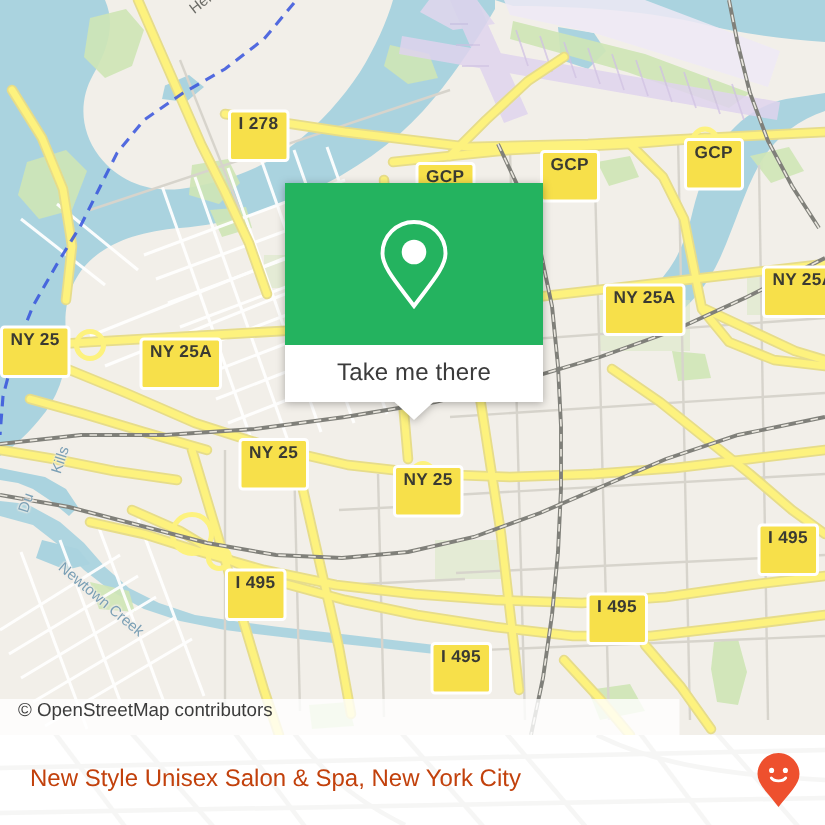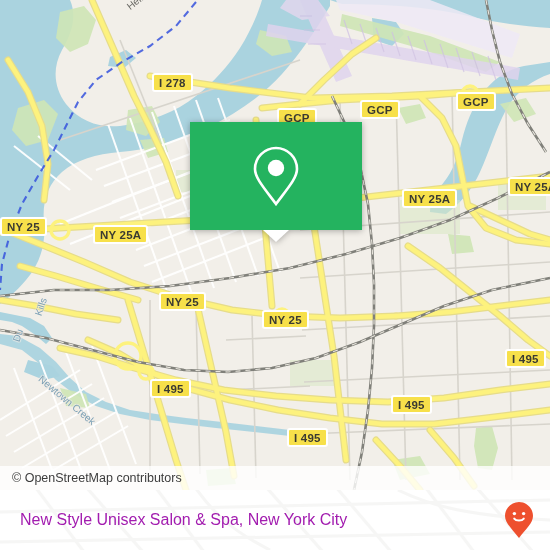--- a/index.html
+++ b/index.html
@@ -33,21 +33,21 @@
   .shield {
     position: absolute;
     background: #f7e04a;
     border: 2px solid #ffffff;
     border-radius: 3px;
     color: #3a3a32;
     font-family: "Liberation Sans", sans-serif;
     font-weight: bold;
     font-size: 11.5px;
     line-height: 1;
-    padding: 3px 5px 0 5px;
+    padding: 3px 5px 16px 5px;
     white-space: nowrap;
     letter-spacing: 0.2px;
     box-sizing: border-box;
     text-align: right;
   }
 
   
   .map-label {
     position: absolute;
     color: #6b6b66;
@@ -100,25 +100,25 @@
     border-left: 13px solid transparent;
     border-right: 13px solid transparent;
     border-top: 12px solid #ffffff;
   }
 
   
   #attribution {
     position: absolute;
     left: 0;
     top: 466px;
-    width: 550px;
+    width: 453px;
     height: 24px;
     background: rgba(255,255,255,0.80);
     display: flex;
-    align-items: center;
+    align-items: flex-start;
     z-index: 30;
   }
   #attribution-text {
     padding-left: 12px;
     color: #3c3c3c;
     font-family: "Liberation Sans", sans-serif;
     font-size: 12.5px;
   }
 
   
@@ -140,21 +140,21 @@
   #footer-inner {
     position: relative;
     width: 550px; height: 60px;
     display: flex;
     align-items: center;
     justify-content: space-between;
     box-sizing: border-box;
     padding: 0 16px 0 20px;
   }
   #footer-title {
-    color: #a21caf;
+    color: #c2410c;
     font-family: "Liberation Sans", sans-serif;
     font-size: 16px;
     white-space: nowrap;
   }
   #brand-logo {
     display: flex;
     align-items: center;
     gap: 3px;
   }
   #brand-wordmark {
@@ -420,20 +420,23 @@
         <div class="map-label water" style="left: 40px; top: 372px; transform: rotate(40deg); transform-origin: left center;">Newtown Creek</div>
       </div>
   </div>
 
   <div id="callout">
     <div id="callout-top">
       <svg width="48" height="62" viewBox="0 0 48 62">
         <path d="M24 3 C12.4 3 3 12.4 3 24 C3 33 12 43 24 59 C36 43 45 33 45 24 C45 12.4 35.6 3 24 3 Z" fill="none" stroke="#ffffff" stroke-width="2.6"></path>
         <circle cx="24" cy="23" r="8.2" fill="#ffffff"></circle>
       </svg>
+    </div>
+    <div id="callout-bottom">
+      <span id="callout-cta">Take me there</span>
     </div>
     <div id="callout-pointer"></div>
   </div>
 
   <div id="attribution">
     <span id="attribution-text">© OpenStreetMap contributors</span>
   </div>
 
   <div id="footer">
     <svg id="footer-watermark" width="550" height="60" viewBox="0 0 550 60">

